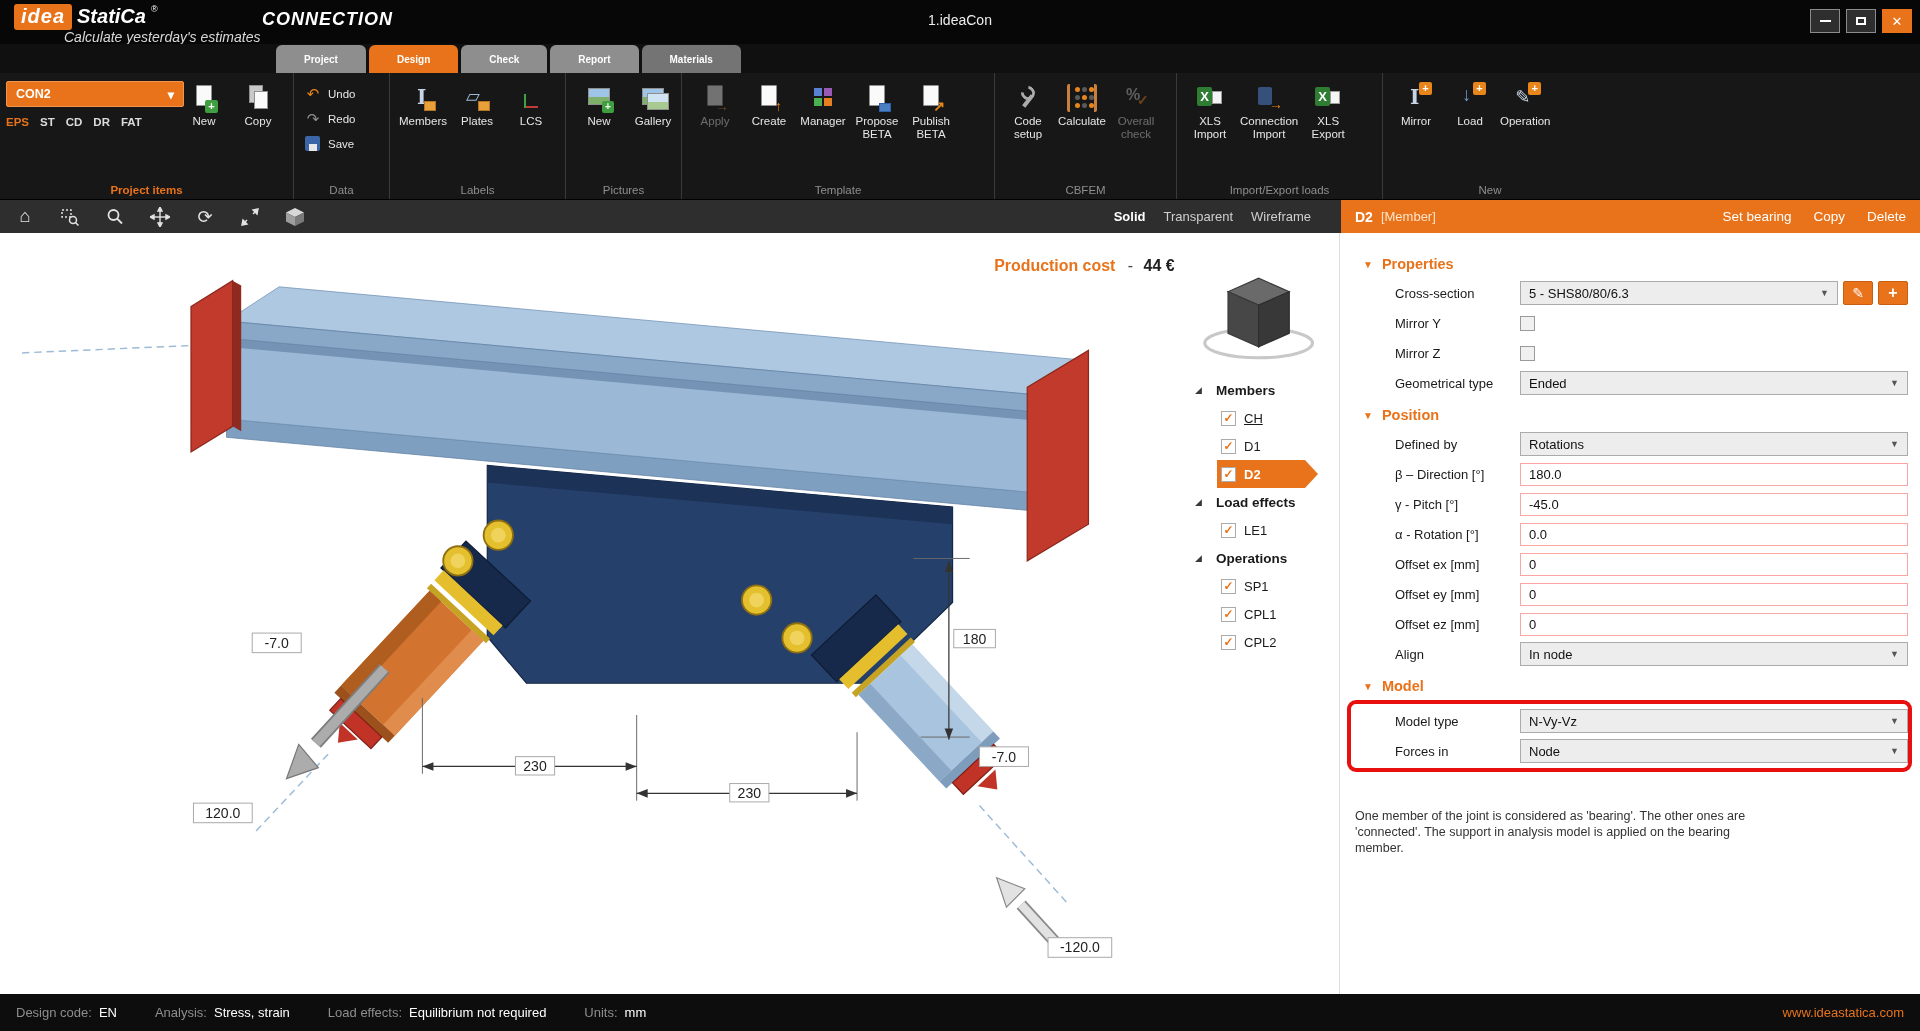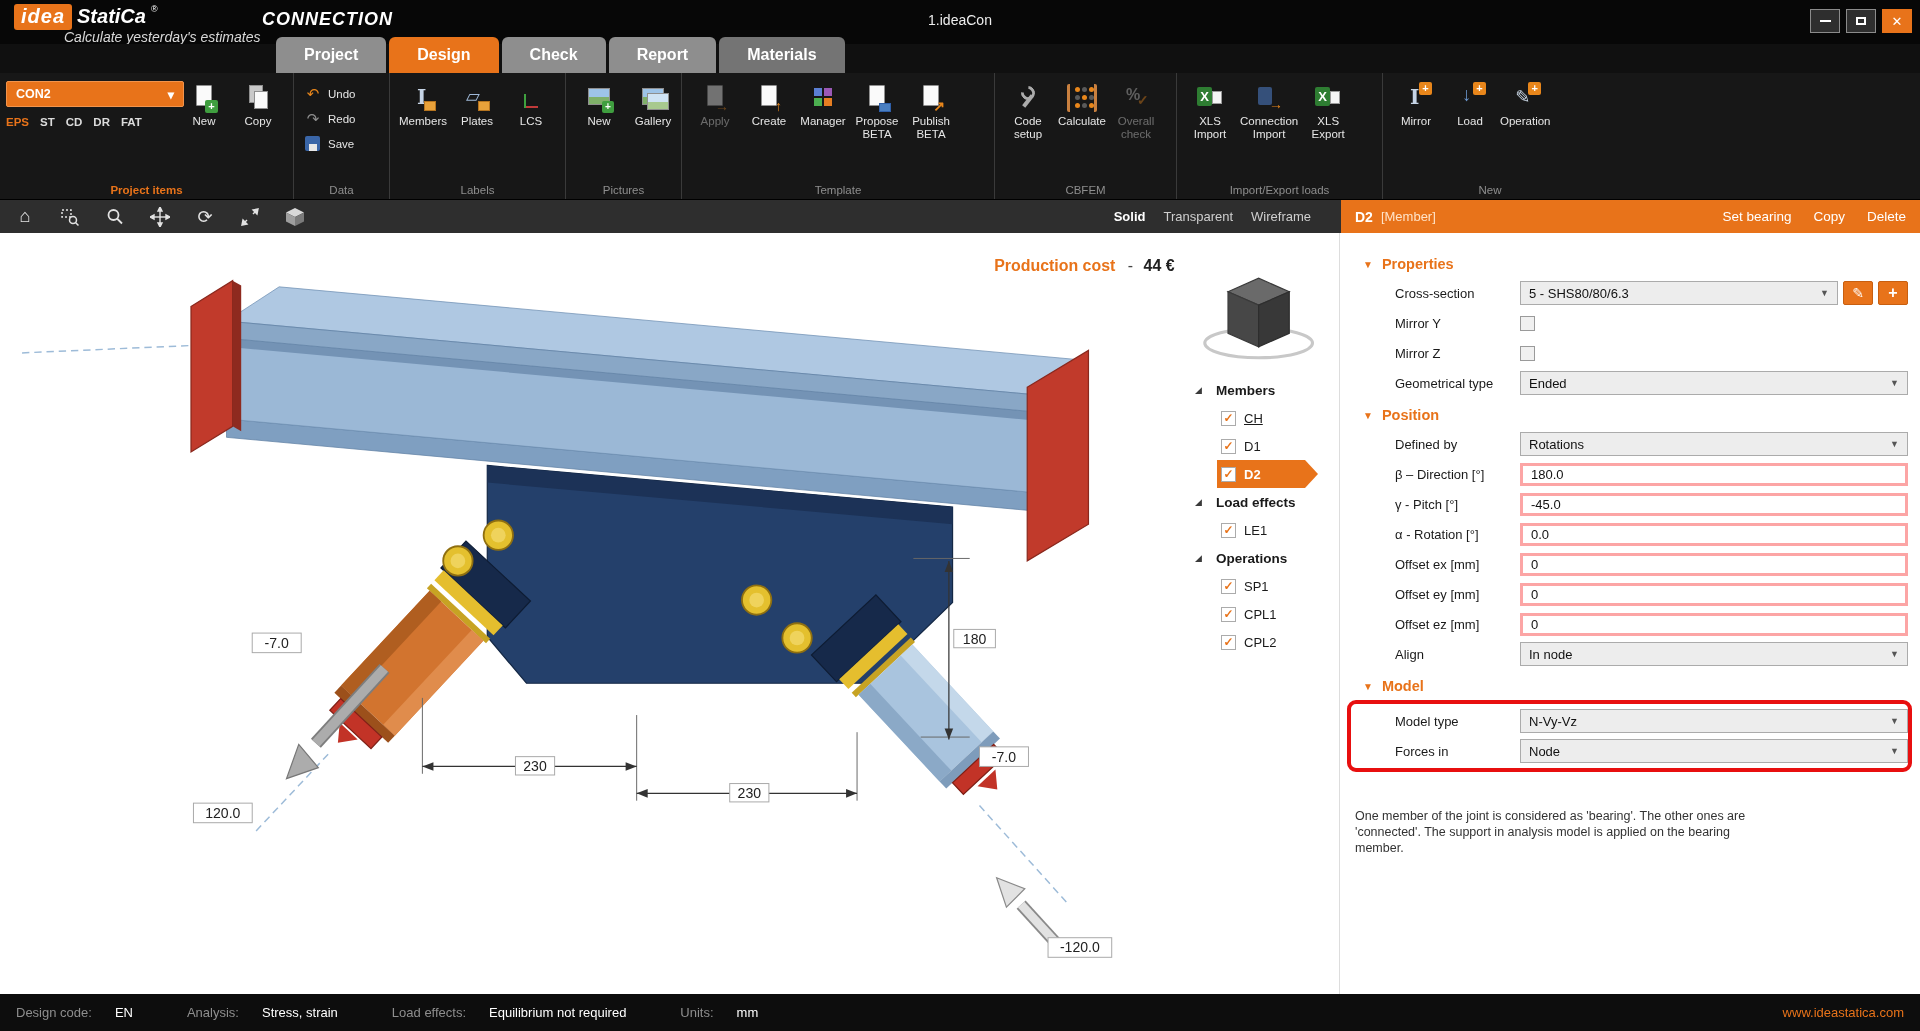--- a/index.html
+++ b/index.html
@@ -20,21 +20,21 @@
   .winbtns { position:absolute; right:8px; top:9px; display:flex; gap:6px; }
   .wbtn { width:30px; height:24px; background:#2E2E2E; border:1px solid #8B8B8B; display:flex; align-items:center; justify-content:center; cursor:pointer; }
   .wbtn.close { background:#E8731A; border-color:#E8731A; color:#fff; font-size:13px; }
   .wbtn .min-glyph { width:11px; height:2px; background:#fff; display:block; }
   .wbtn .max-glyph { width:10px; height:8px; border:2px solid #fff; display:block; }
   .wbtn.close::after { content:"✕"; }
 
   
   .tabbar { position:absolute; left:0; top:44px; width:1920px; height:29px; background:#101010; }
   .tabs { position:absolute; left:276px; bottom:0; display:flex; gap:3px; }
-  .tab { height:36px; padding:0 28px; display:flex; align-items:center; color:#fff; font-size:16px; font-weight:bold;
+  .tab { height:28px; padding:0 28px; display:flex; align-items:center; color:#fff; font-size:10px; font-weight:bold;
          background:#8E8E8E; border-radius:6px 6px 0 0; cursor:pointer; }
   .tab.t4 { background:#747474; }
   .tab.active { background:#E8731A; }
 
   
   .ribbon { position:absolute; left:0; top:73px; width:1920px; height:127px; background:#171717; display:flex; border-bottom:1px solid #000; }
   .rgroup { position:relative; border-right:1px solid #3A3A3A; padding:8px 6px 32px; flex:0 0 auto; }
   .rgroup-label { position:absolute; bottom:3px; left:0; right:0; text-align:center; font-size:11.5px; color:#8E8E8E; }
   .rgroup-label.accent { color:#E8731A; font-weight:bold; }
   .rbrow { display:flex; align-items:flex-start; }
@@ -159,34 +159,34 @@
   
   .props { position:absolute; left:1341px; top:233px; width:579px; height:761px; background:#fff; padding-top:14px; }
   .sec-head { display:flex; gap:9px; align-items:center; color:#E8731A; font-weight:bold; font-size:14.5px; padding:9px 0 6px 22px; cursor:pointer; }
   .sec-head .tri { font-size:10px; }
   .prow { display:flex; align-items:center; height:30px; padding-left:54px; }
   .plabel { width:125px; font-size:13px; color:#1A1A1A; flex:0 0 auto; }
   .pctrl { width:388px; display:flex; align-items:center; gap:5px; }
   .sel { flex:1; height:24px; background:#EDEDED; border:1px solid #ABABAB; display:flex; align-items:center;
          justify-content:space-between; padding:0 8px; font-size:13px; color:#111; cursor:pointer; }
   .sel .caret { font-size:9px; color:#555; }
-  .tin { width:100%; height:23px; background:#fff; border:3px solid #fca5a5; padding:0 8px; font-size:13px; color:#111;
+  .tin { width:100%; height:23px; background:#fff; border:1px solid #fca5a5; padding:0 8px; font-size:13px; color:#111;
          font-family:"Liberation Sans",sans-serif; }
   .mini-btn { width:30px; height:24px; background:#E8731A; color:#fff; border:1px solid #C85F10; border-radius:2px;
               display:flex; align-items:center; justify-content:center; font-size:14px; cursor:pointer; flex:0 0 auto; }
   .mini-btn.edit::after { content:"✎"; }
   .mini-btn.add::after { content:"+"; font-weight:bold; font-size:16px; }
   .chk { width:15px; height:15px; background:#F0F0F0; border:1px solid #9A9A9A; cursor:pointer; }
   .model-rows { position:relative; margin-top:6px; }
   .red-frame { position:absolute; left:6px; right:8px; top:-6px; bottom:-6px; border:4px solid #E80F0F; border-radius:9px; pointer-events:none; }
   .desc { margin-top:42px; padding:0 30px 0 14px; font-size:12.5px; color:#333; line-height:16px; width:455px; }
 
   
   .statusbar { position:absolute; left:0; bottom:0; width:1920px; height:37px; background:#0D0D0D; display:flex; align-items:center;
-               padding:0 16px; font-size:13px;gap:16px; }
+               padding:0 16px; font-size:13px; }
   .sb-label { color:#8E8E8E; margin-right:7px; }
   .sb-val { color:#fff; font-weight:normal; margin-right:38px; }
   .sb-site { margin-left:auto; color:#E8731A; font-size:13px; cursor:pointer; }
 </style>
 </head>
 <body>
 
 <div class="app">
 
   <header class="titlebar">

